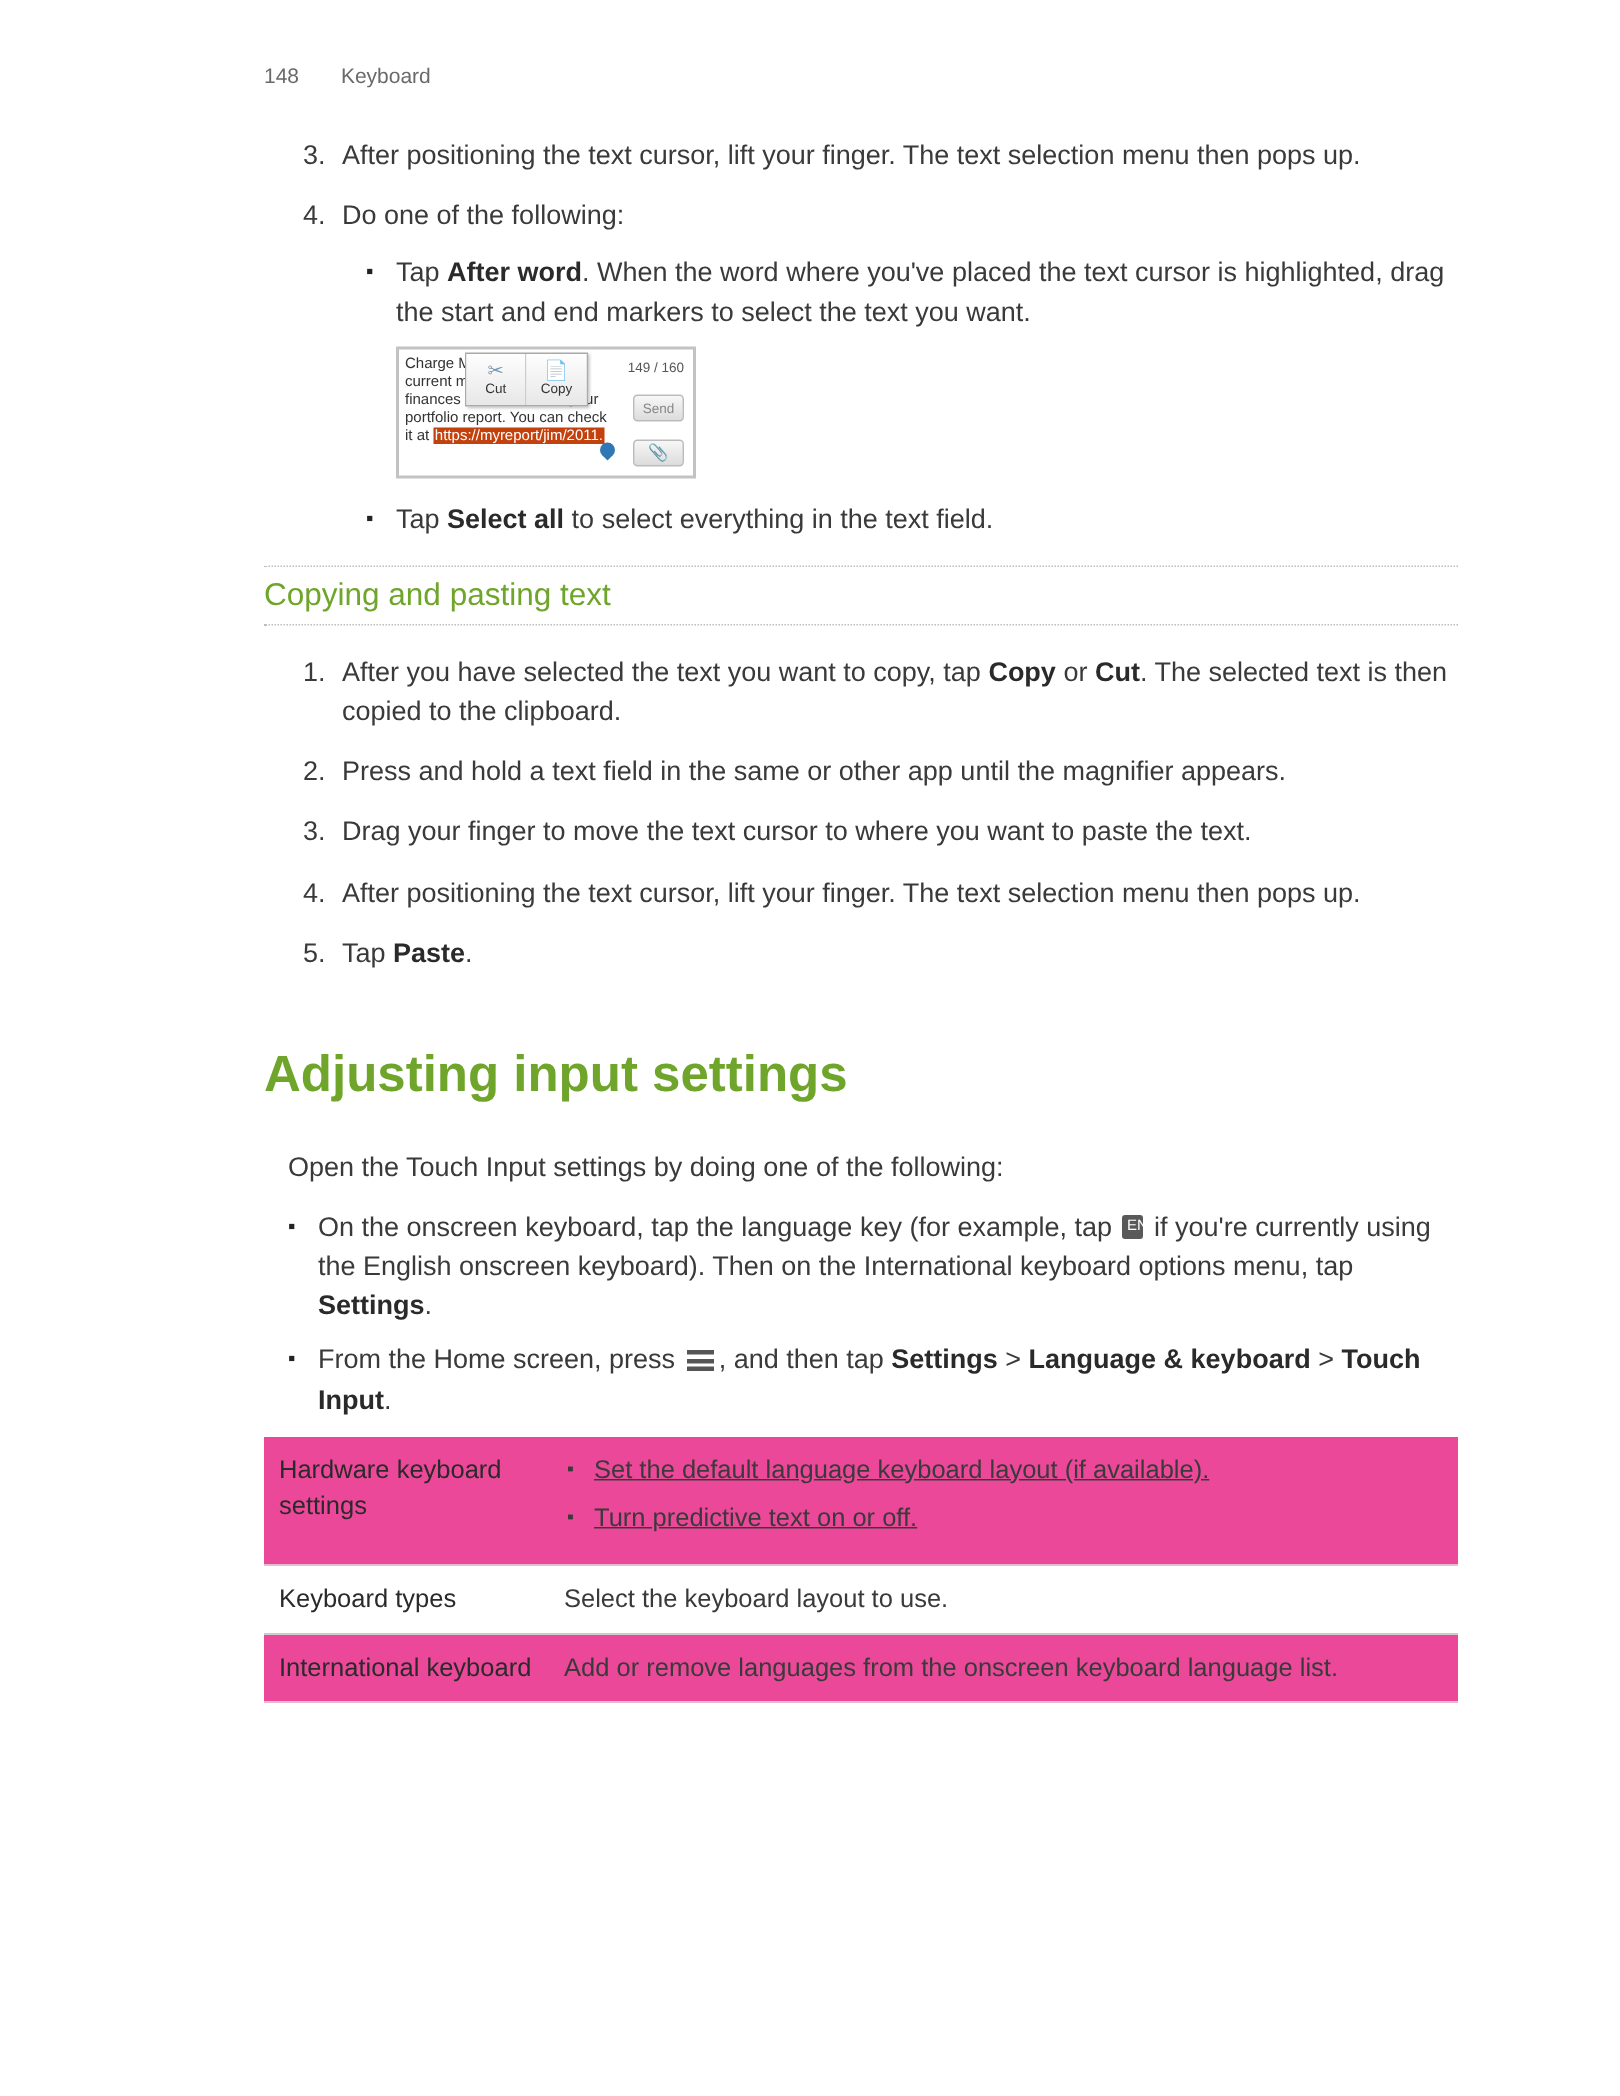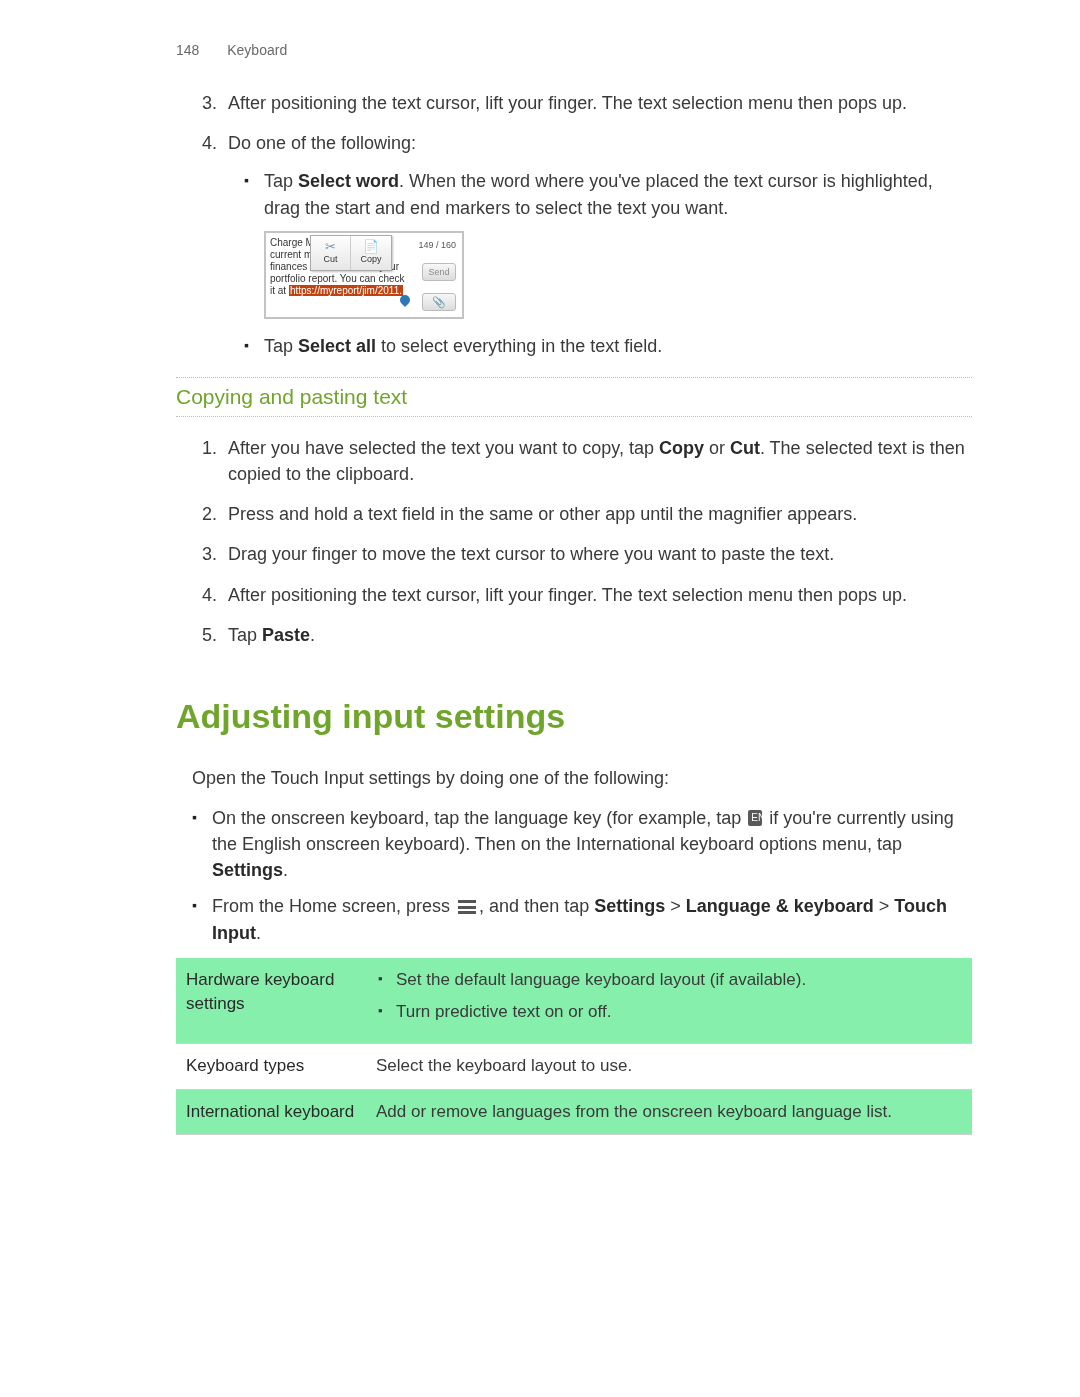--- a/index.html
+++ b/index.html
@@ -85,25 +85,26 @@
   table.settings {
     width: 100%;
     border-collapse: collapse;
     font-size: 17px;
   }
   table.settings td {
     padding: 10px 10px;
     vertical-align: top;
     border-bottom: 1px solid #cfcfcf;
   }
-  table.settings tr.shade { background: #86efac; }
+  table.settings tr.shade { background: #ec4899; }
   table.settings td.label { width: 190px; color: #2a2a2a; }
   table.settings ul.cell-bullets {
     list-style: none;
     padding-left: 20px;
+    text-decoration: underline;
   }
   table.settings ul.cell-bullets li {
     position: relative;
     margin-bottom: 8px;
   }
   table.settings ul.cell-bullets li::before {
     content: "▪";
     position: absolute;
     left: -18px;
     top: 2px;
@@ -179,21 +180,21 @@
     <span class="pn">148</span>
     <span>Keyboard</span>
   </div>
 
   <ol class="main-steps" start="3">
     <li><span>After positioning the text cursor, lift your finger. The text selection menu then pops up.</span></li>
     <li>
       <span>Do one of the following:</span>
       <ul class="sub-bullets">
         <li>
-          <span>Tap </span><span class="bold">Select word</span><span>. When the word where you've placed the text cursor is highlighted, drag the start and end markers to select the text you want.</span>
+          <span>Tap </span><span class="bold">After word</span><span>. When the word where you've placed the text cursor is highlighted, drag the start and end markers to select the text you want.</span>
 
           <div class="mock">
             <div class="left">
               <span>Charge Mr. Walker for the</span><br>
               <span>current market price. Your</span><br>
               <span>finances are on track on your</span><br>
               <span>portfolio report. You can check</span><br>
               <span>it at </span><span class="hl">https://myreport/jim/2011.</span>
             </div>
             <div class="popup">

